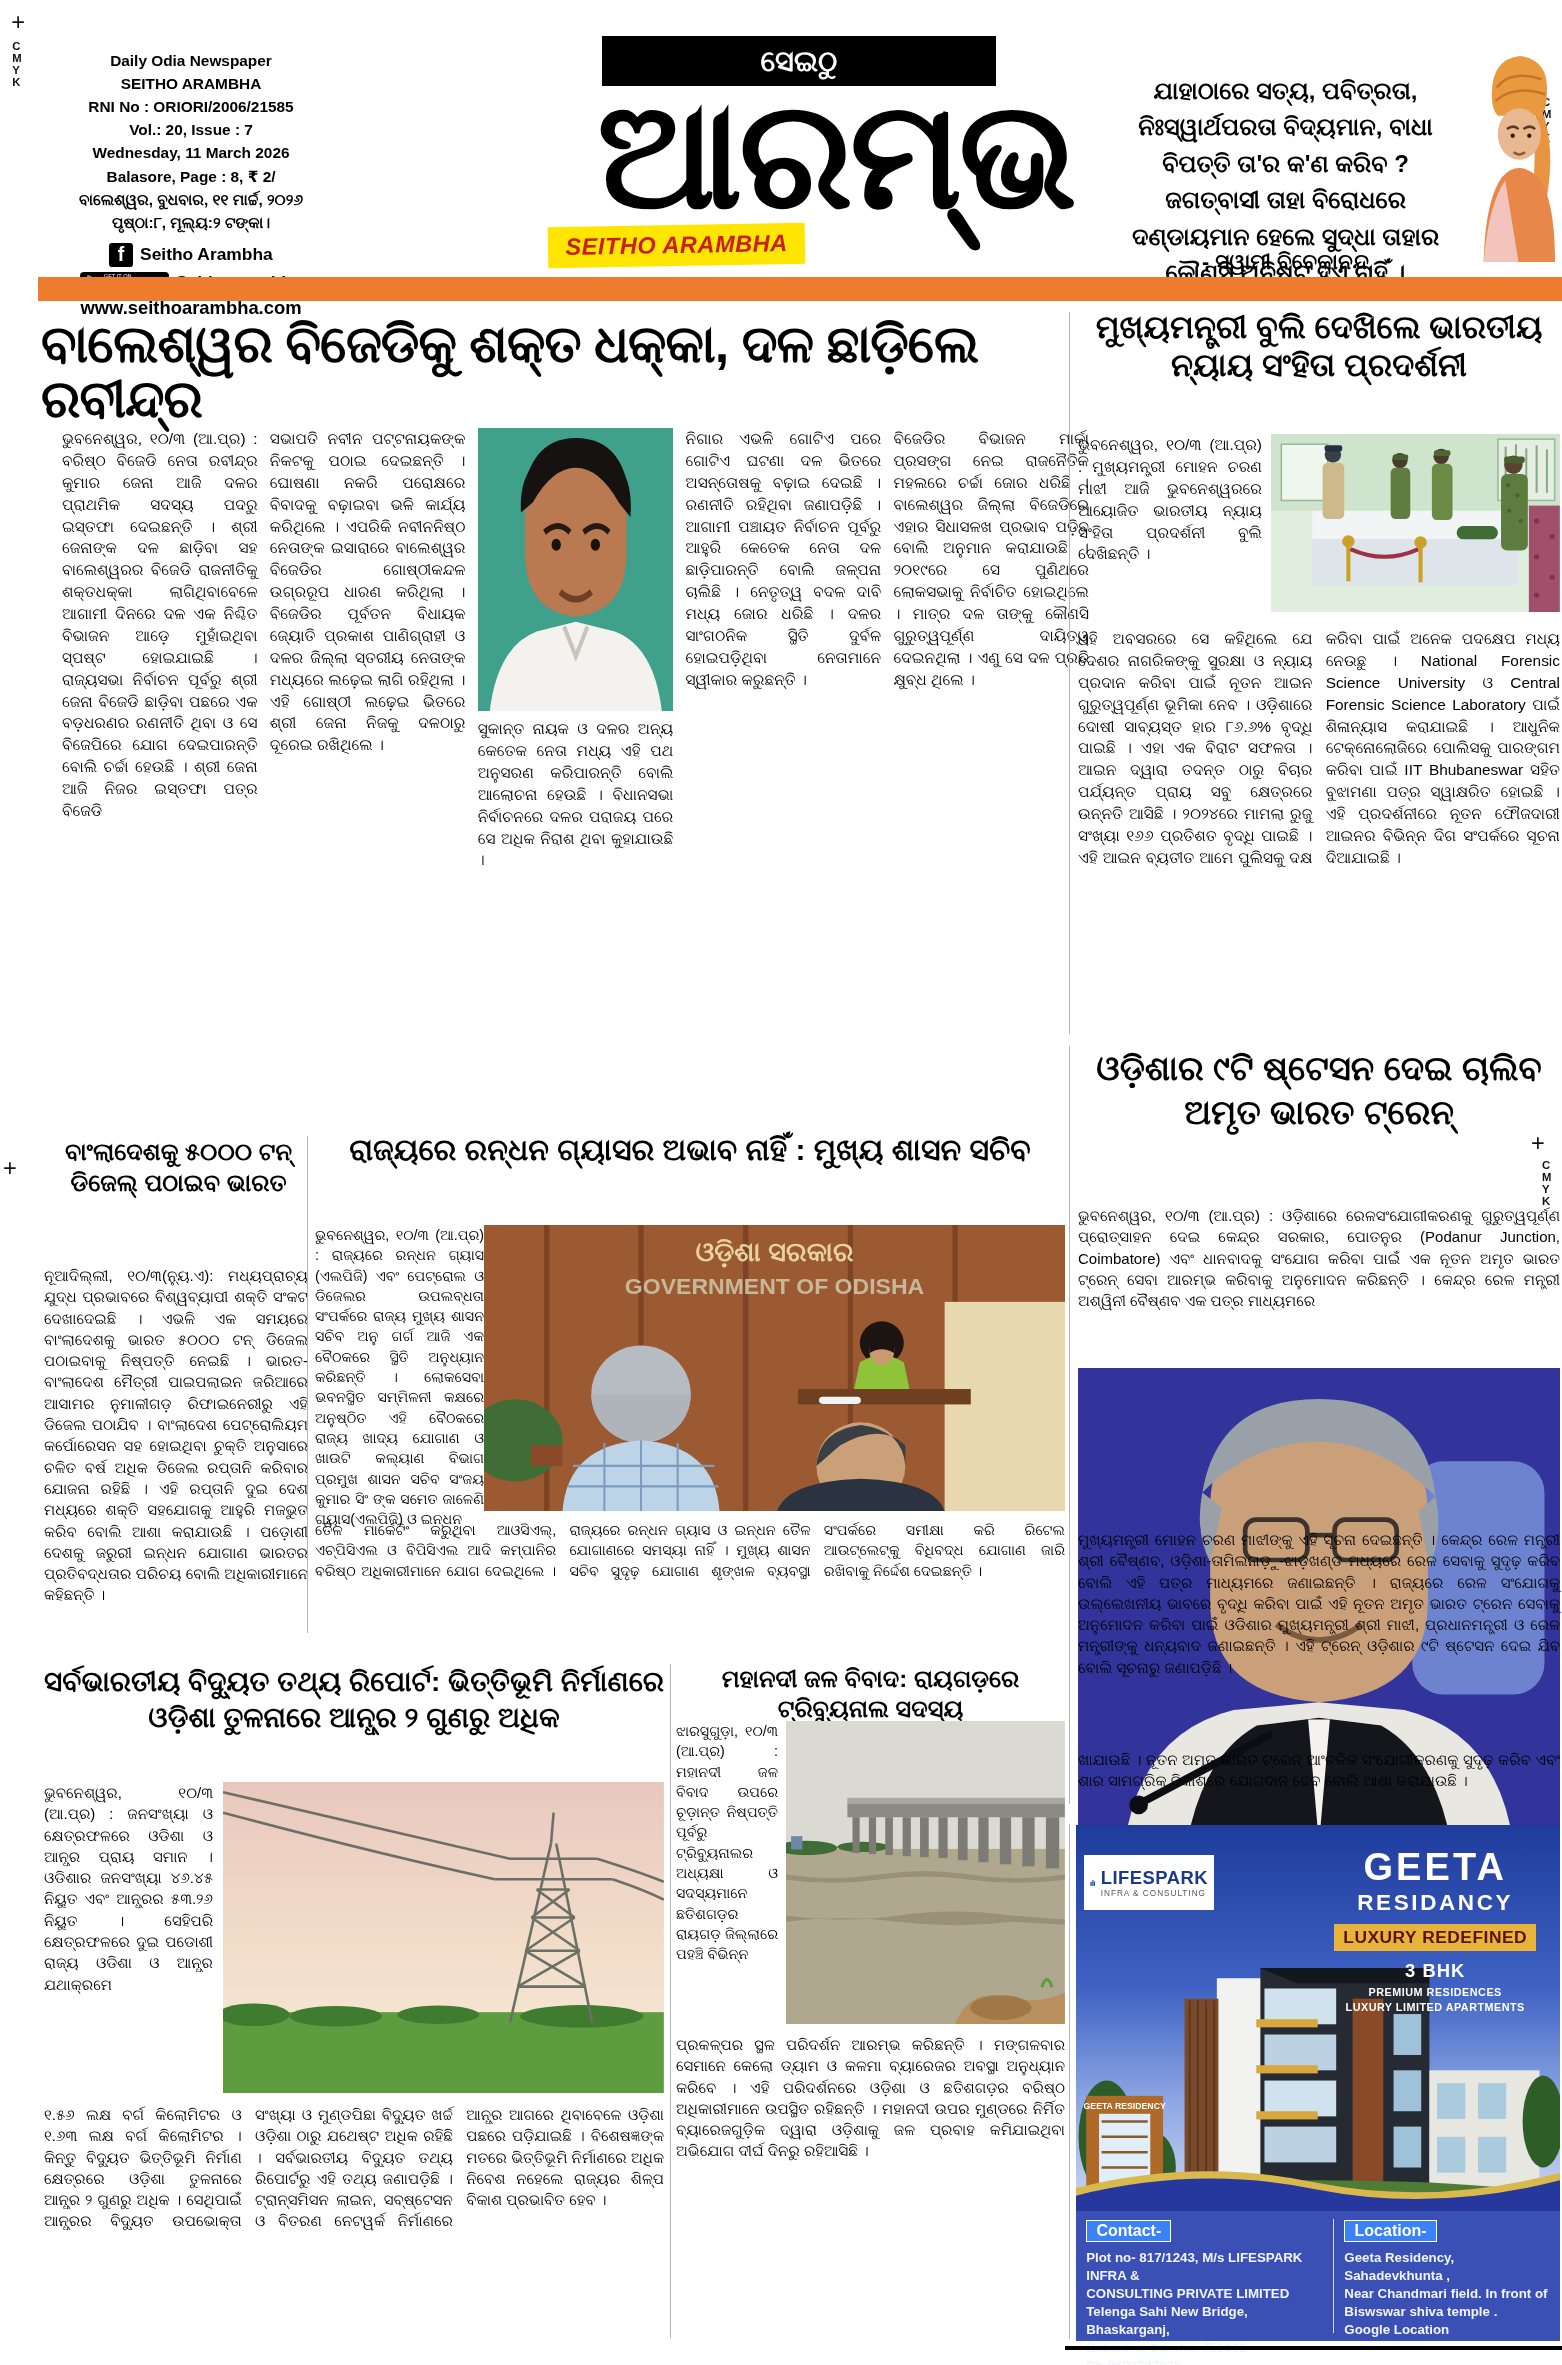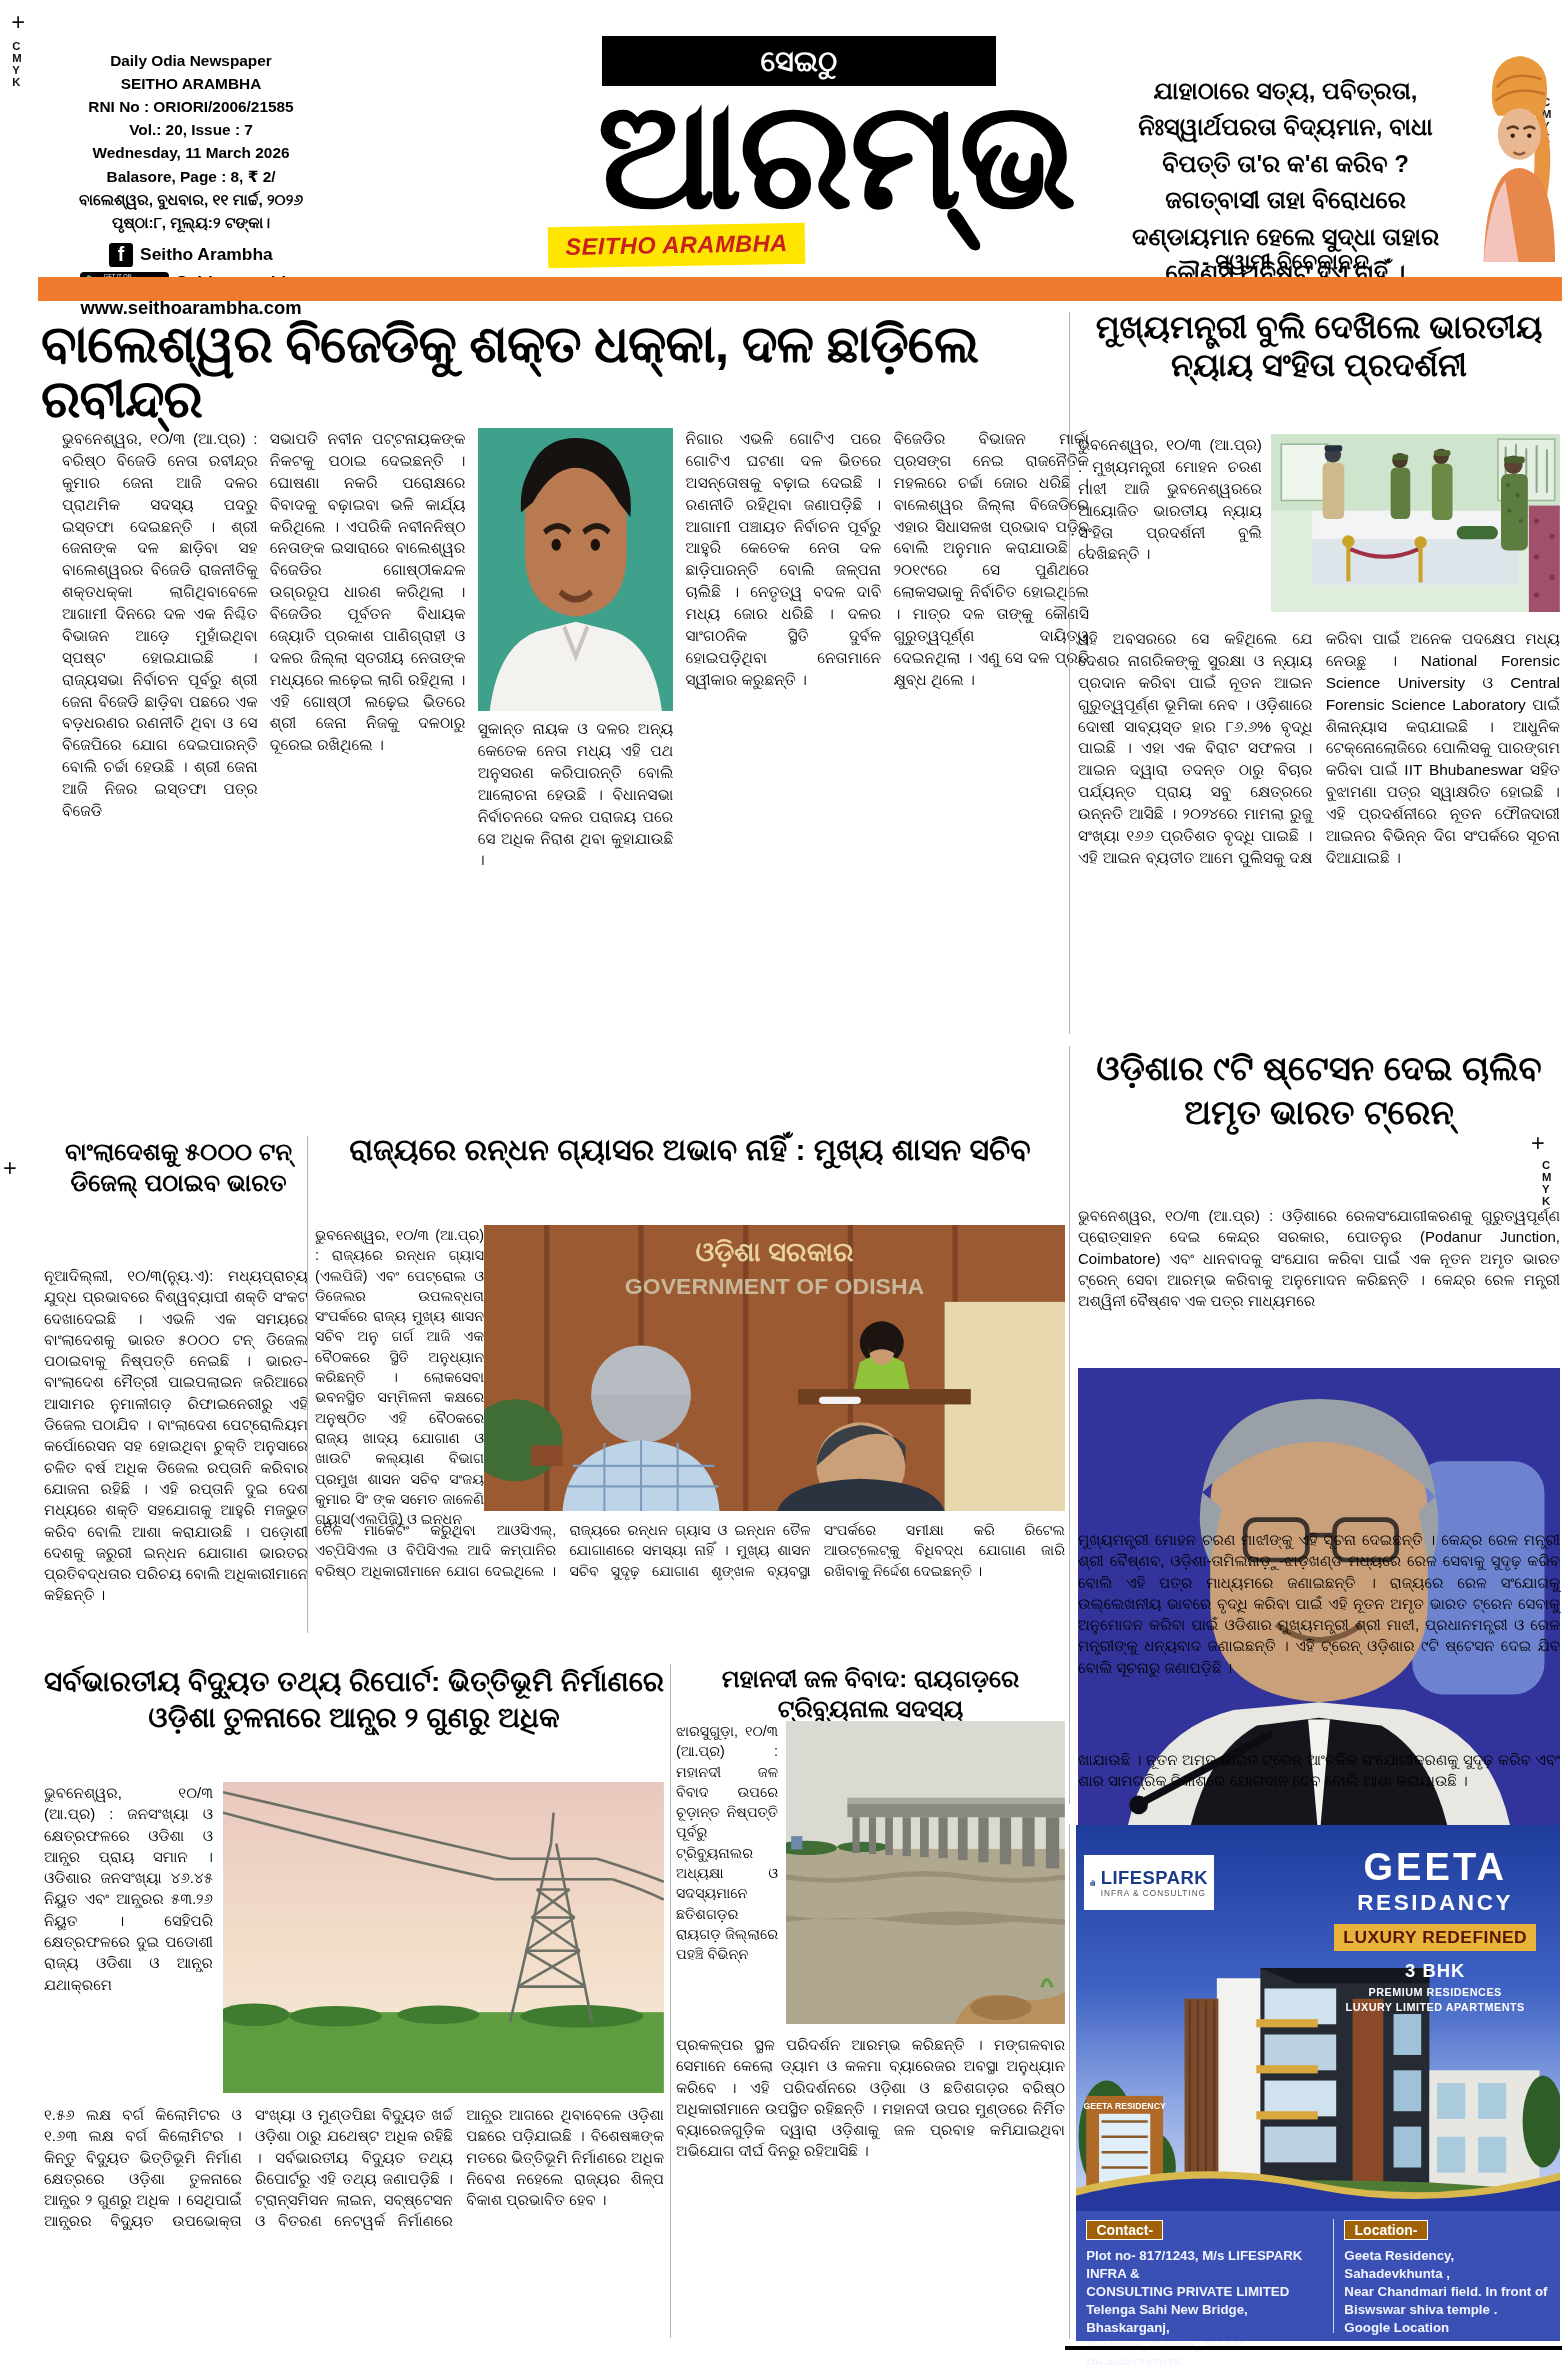--- a/index.html
+++ b/index.html
@@ -9,22 +9,22 @@
   .b{font-weight:bold;}
   .ctr{text-align:center;}
   .pre{white-space:pre-line;}
   .body-text{font-size:15.4px;line-height:1.42;text-align:justify;word-break:break-word;}
   .headline{font-weight:bold;color:#000;}
   .photo{overflow:hidden;background:#e8e8e8;}
   .photo svg{display:block;width:100%;height:100%;}
   .vrule{position:absolute;width:1px;background:#b5b5b5;}
   .colrow{display:flex;}
   .mark{color:#111;}
-  .adlabel{display:inline-block;border:1.5px solid #fff;background:#a16207;color:#fff;
-           font-weight:bold;font-size:14px;padding:1px 9.2px;}
+  .adlabel{display:inline-block;border:1.5px solid #fff;background:#3b82f6;color:#fff;
+           font-weight:bold;font-size:16px;padding:1px 9.2px;}
   .adlines{color:#f2f5ff;font-weight:bold;font-size:13.3px;line-height:1.35;margin-top:7.2px;}
 </style>
 </head>
 <body>
 
 <div id="page">
 
   <div class="abs mark" style="left:11.3px;top:9.2px;font-size:23.6px;">+</div>
   <div class="abs mark pre b" style="left:12.3px;top:41px;font-size:11.3px;line-height:1.05;">C
 M

